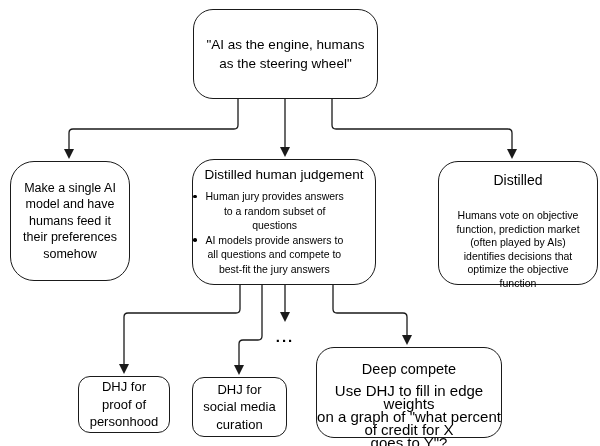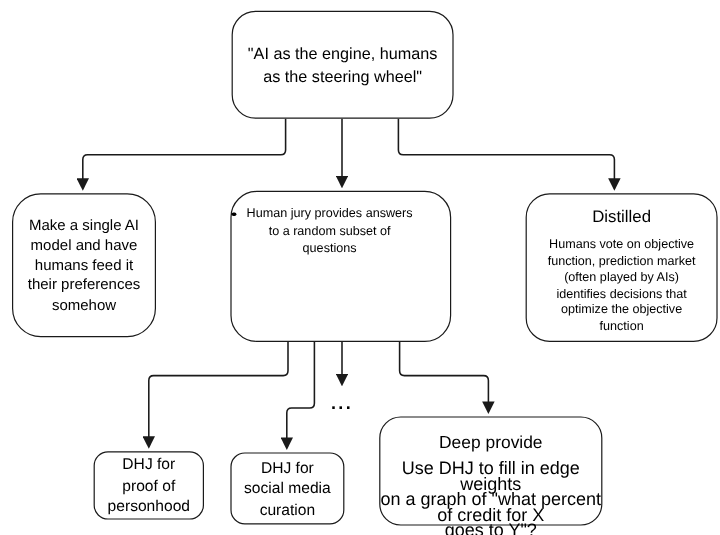--- a/index.html
+++ b/index.html
@@ -82,21 +82,21 @@
     left: 438px; top: 161px; width: 160px; height: 124px;
     border-radius: 20px;
     padding-top: 9px;
   }
   .node-futarchy .node-title {
     text-align: center;
     font-size: 14px;
     line-height: 18px;
   }
   .node-futarchy .node-body {
-    margin-top: 9px;
+    margin-top: 20px;
     text-align: center;
     font-size: 10.5px;
     line-height: 13.5px;
   }
 
   
   .node-dhj-proof {
     left: 78px; top: 376px; width: 92px; height: 57px;
     border-radius: 12px;
     font-size: 13px; line-height: 17.5px;
@@ -165,26 +165,33 @@
 
   <div class="node node-single-ai center-flex">
     <span class="lines">Make a single AI
 model and have
 humans feed it
 their preferences
 somehow</span>
   </div>
 
   <div class="node node-dhj">
+    <div class="node-title">Distilled human judgement</div>
     <div class="bullet-list">
       <div class="bullet-item">
         <span class="bullet-dot"></span>
         <span class="lines bullet-text">Human jury provides answers
 to a random subset of
 questions</span>
+      </div>
+      <div class="bullet-item">
+        <span class="bullet-dot"></span>
+        <span class="lines bullet-text">AI models provide answers to
+all questions and compete to
+best-fit the jury answers</span>
       </div>
     </div>
   </div>
 
   <div class="node node-futarchy">
     <div class="node-title">Distilled</div>
     <div class="node-body lines">Humans vote on objective
 function, prediction market
 (often played by AIs)
 identifies decisions that
@@ -198,21 +205,21 @@
 personhood</span>
   </div>
 
   <div class="node node-dhj-social center-flex">
     <span class="lines">DHJ for
 social media
 curation</span>
   </div>
 
   <div class="node node-deep-funding">
-    <div class="node-title">Deep provide</div>
+    <div class="node-title">Deep compete</div>
     <div class="node-body lines">Use DHJ to fill in edge weights
 on a graph of "what percent of credit for X
 goes to Y"?</div>
   </div>
 
   <div class="ellipsis">...</div>
 
 </div>
 
 </body></html>

